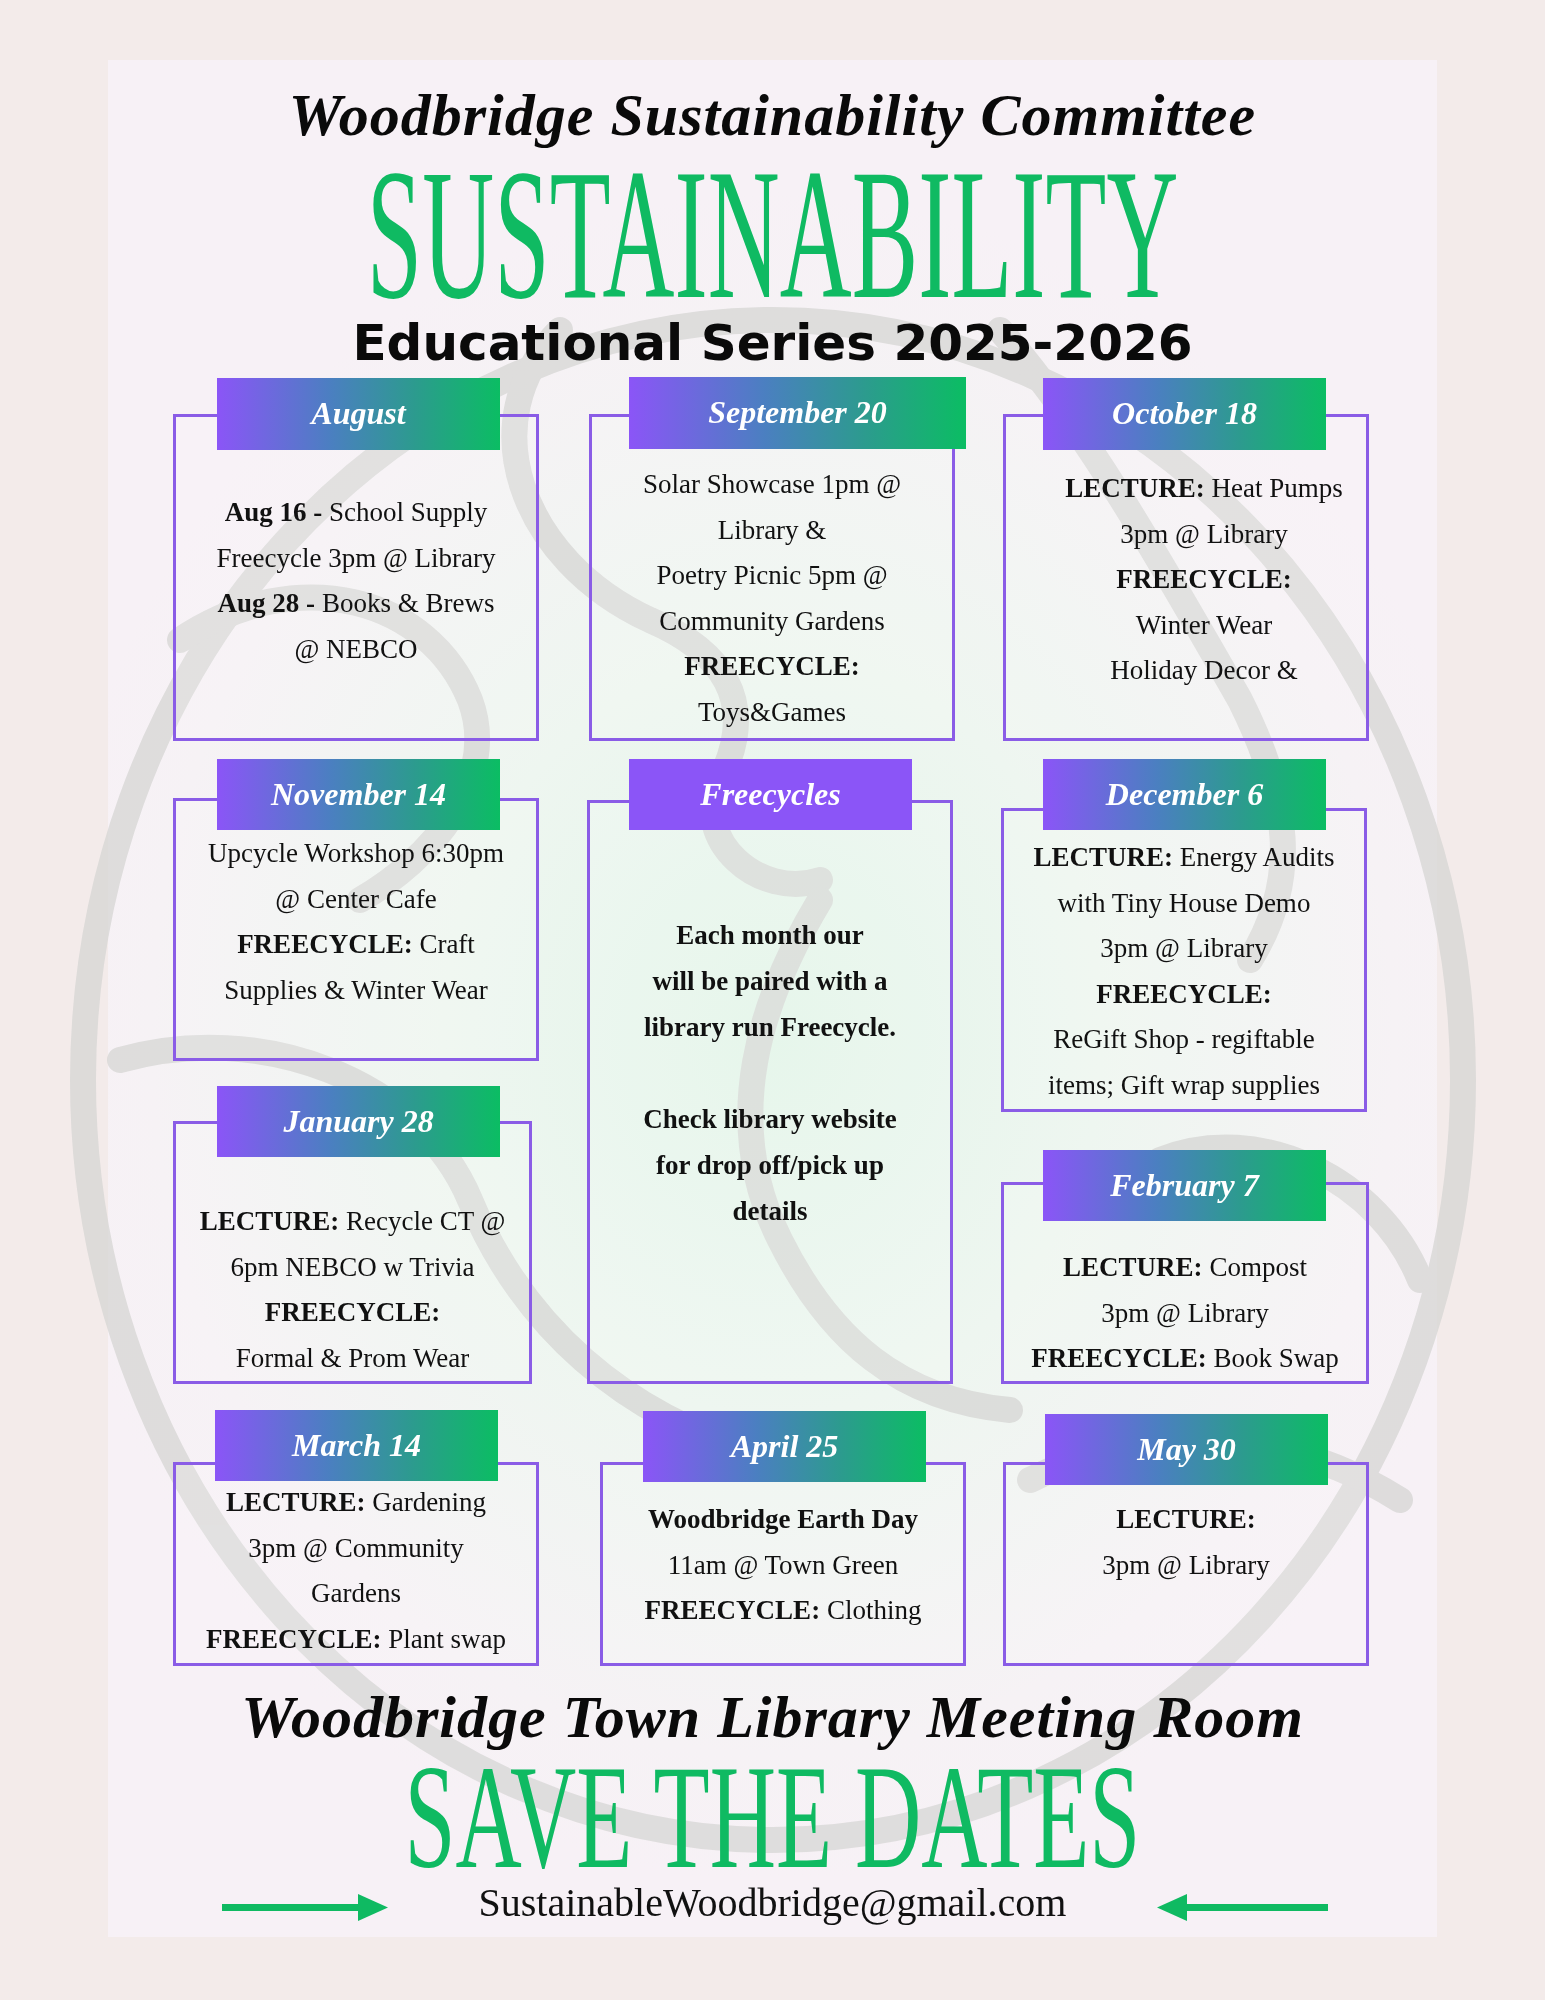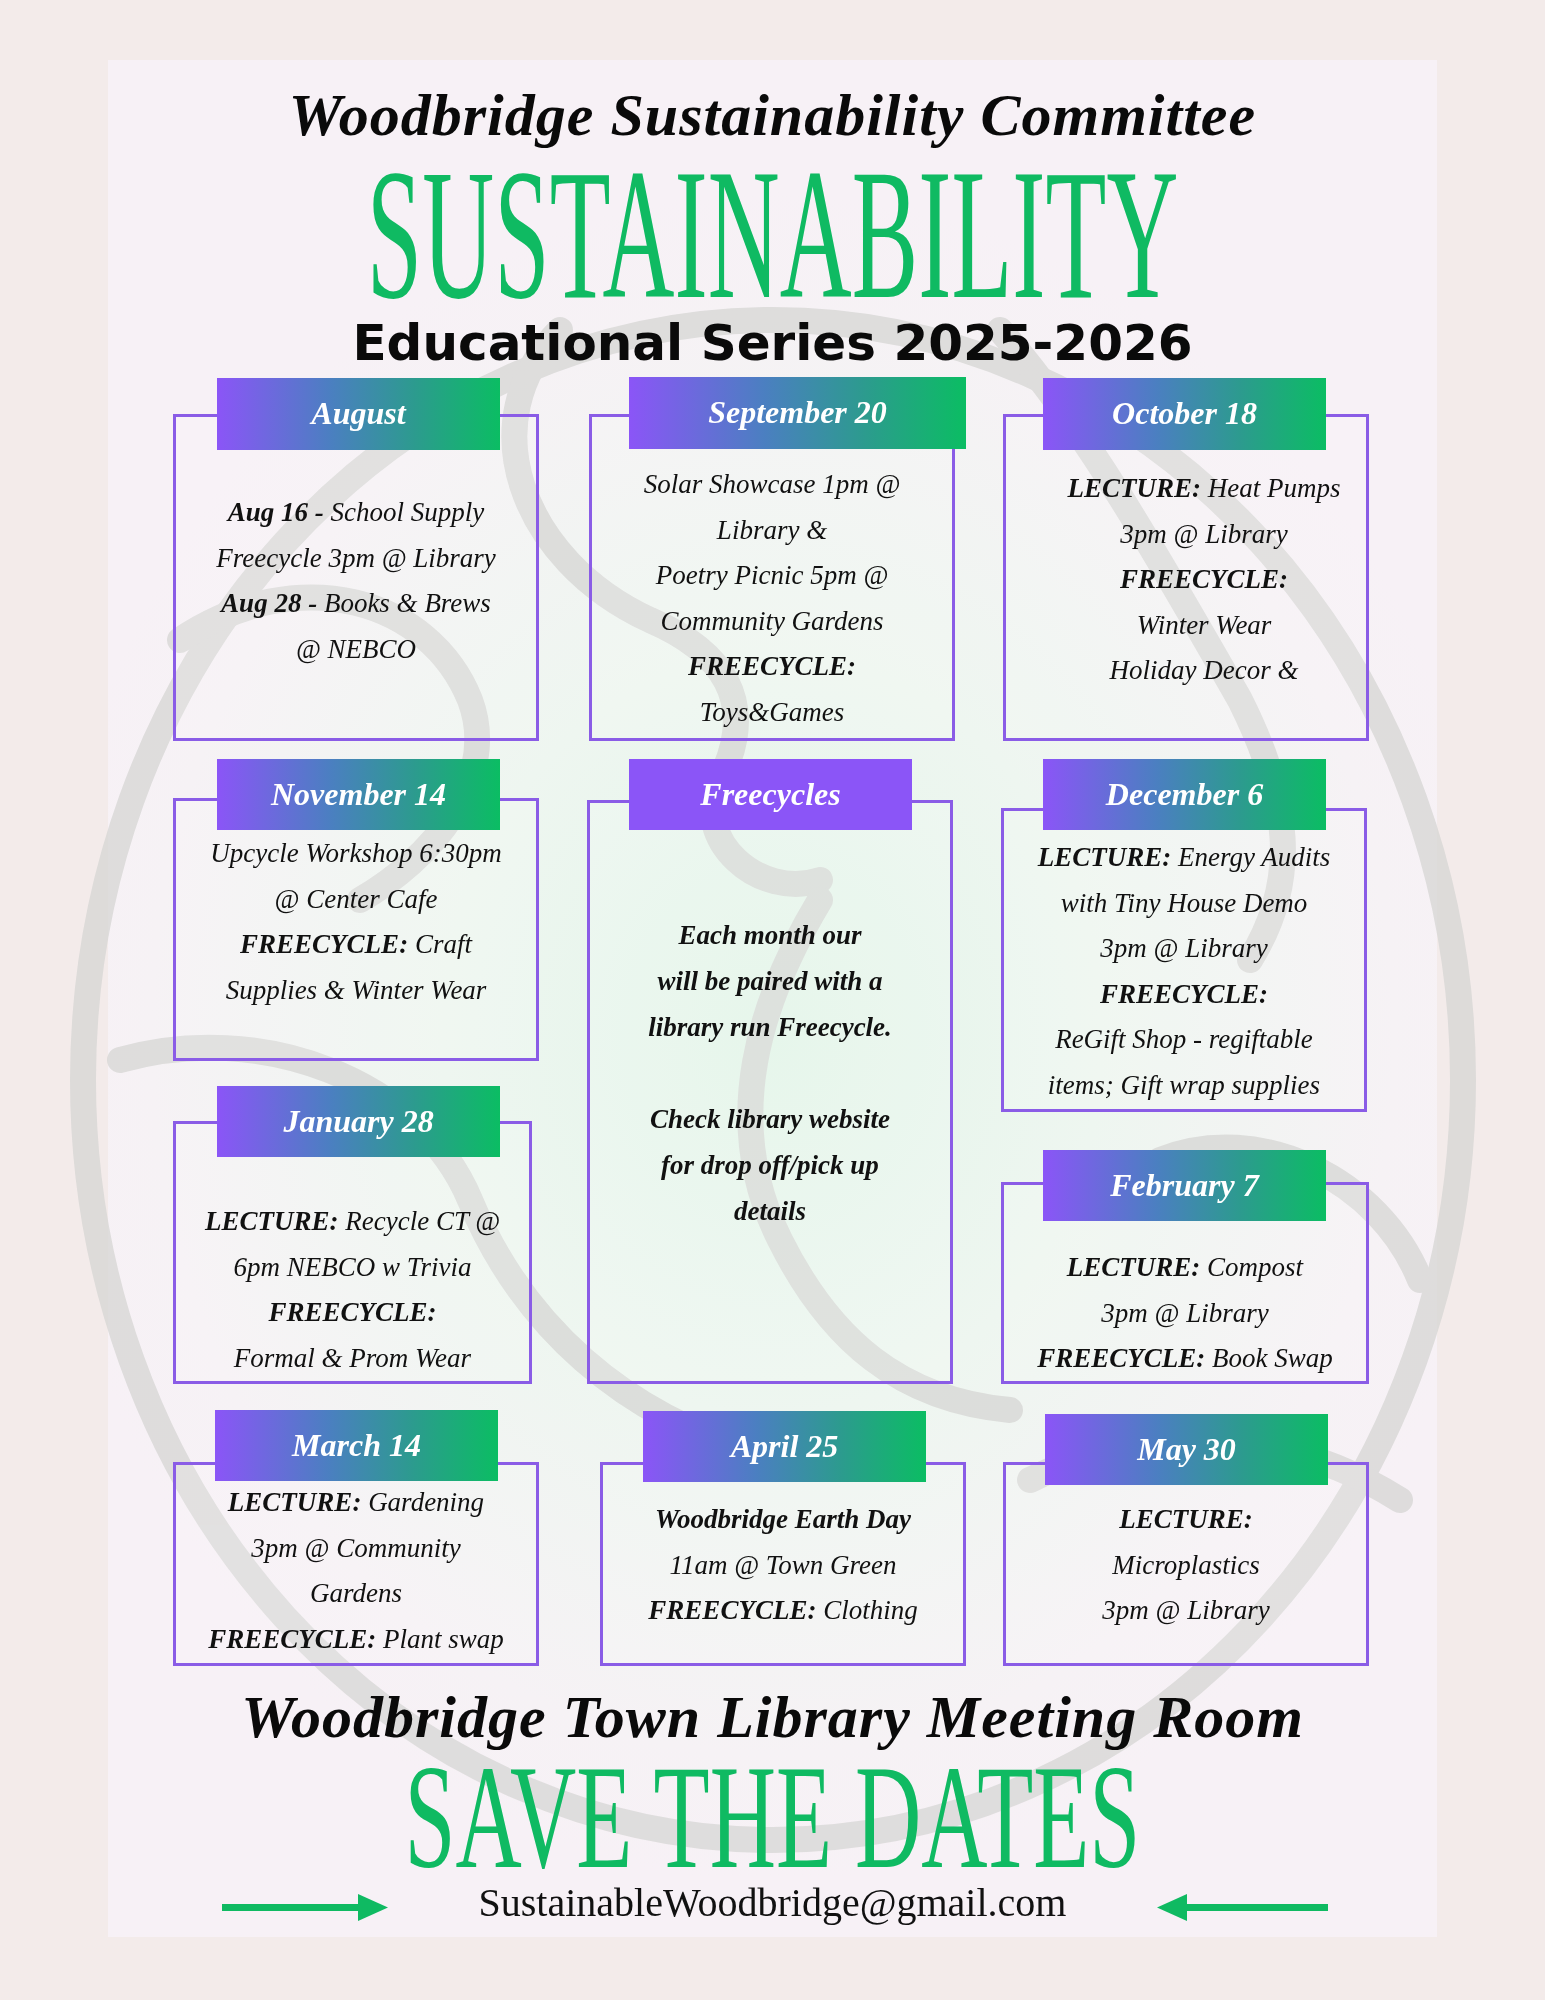--- a/index.html
+++ b/index.html
@@ -61,21 +61,20 @@
     font-style: italic; font-weight: bold;
     font-size: 32px; line-height: 70px;
     text-align: center;
     white-space: nowrap;
   }
   .hdr.solid { background: #8b55f7; }
   .body {
     position: absolute;
     text-align: center;
     font-family: "Liberation Serif", serif;
-    font-style: italic;
     font-size: 27px;
     line-height: 45.5px;
     color: #111;
   }
   .body .ln { display: block; white-space: nowrap; }
   .body b { font-weight: bold; }
   .fc-body {
     font-weight: bold; font-size: 27px; line-height: 46px;
   }
 
@@ -212,21 +211,20 @@
 <div class="body" style="left:603px;top:1497px;width:360px;">
     <span class="ln"><b>Woodbridge Earth Day</b></span>
     <span class="ln"><span>11am @ Town Green</span></span>
     <span class="ln"><b>FREECYCLE: </b><span>Clothing</span></span>
   </div>
 
 <div class="box" style="left:1003px;top:1462px;width:366px;height:204px;"></div>
 <div class="hdr" style="left:1045px;top:1414px;width:283px;height:71px;">May 30</div>
 <div class="body" style="left:1006px;top:1497px;width:360px;">
     <span class="ln"><b>LECTURE:</b></span>
-    <span class="ln"><span>Microplastics</span></span>
     <span class="ln"><span>3pm @ Library</span></span>
   </div>
 
 <div class="abs venue">Woodbridge Town Library Meeting Room</div>
 <div class="abs big-green std"><span>SAVE THE DATES</span></div>
 
 <svg class="arrow" style="left:220px;top:1892px;width:170px;" viewBox="0 0 170 30">
   <rect x="2" y="12" width="140" height="7" fill="#0fba62"></rect>
   <path d="M138 2 L168 15.5 L138 29 Z" fill="#0fba62"></path>
 </svg>

